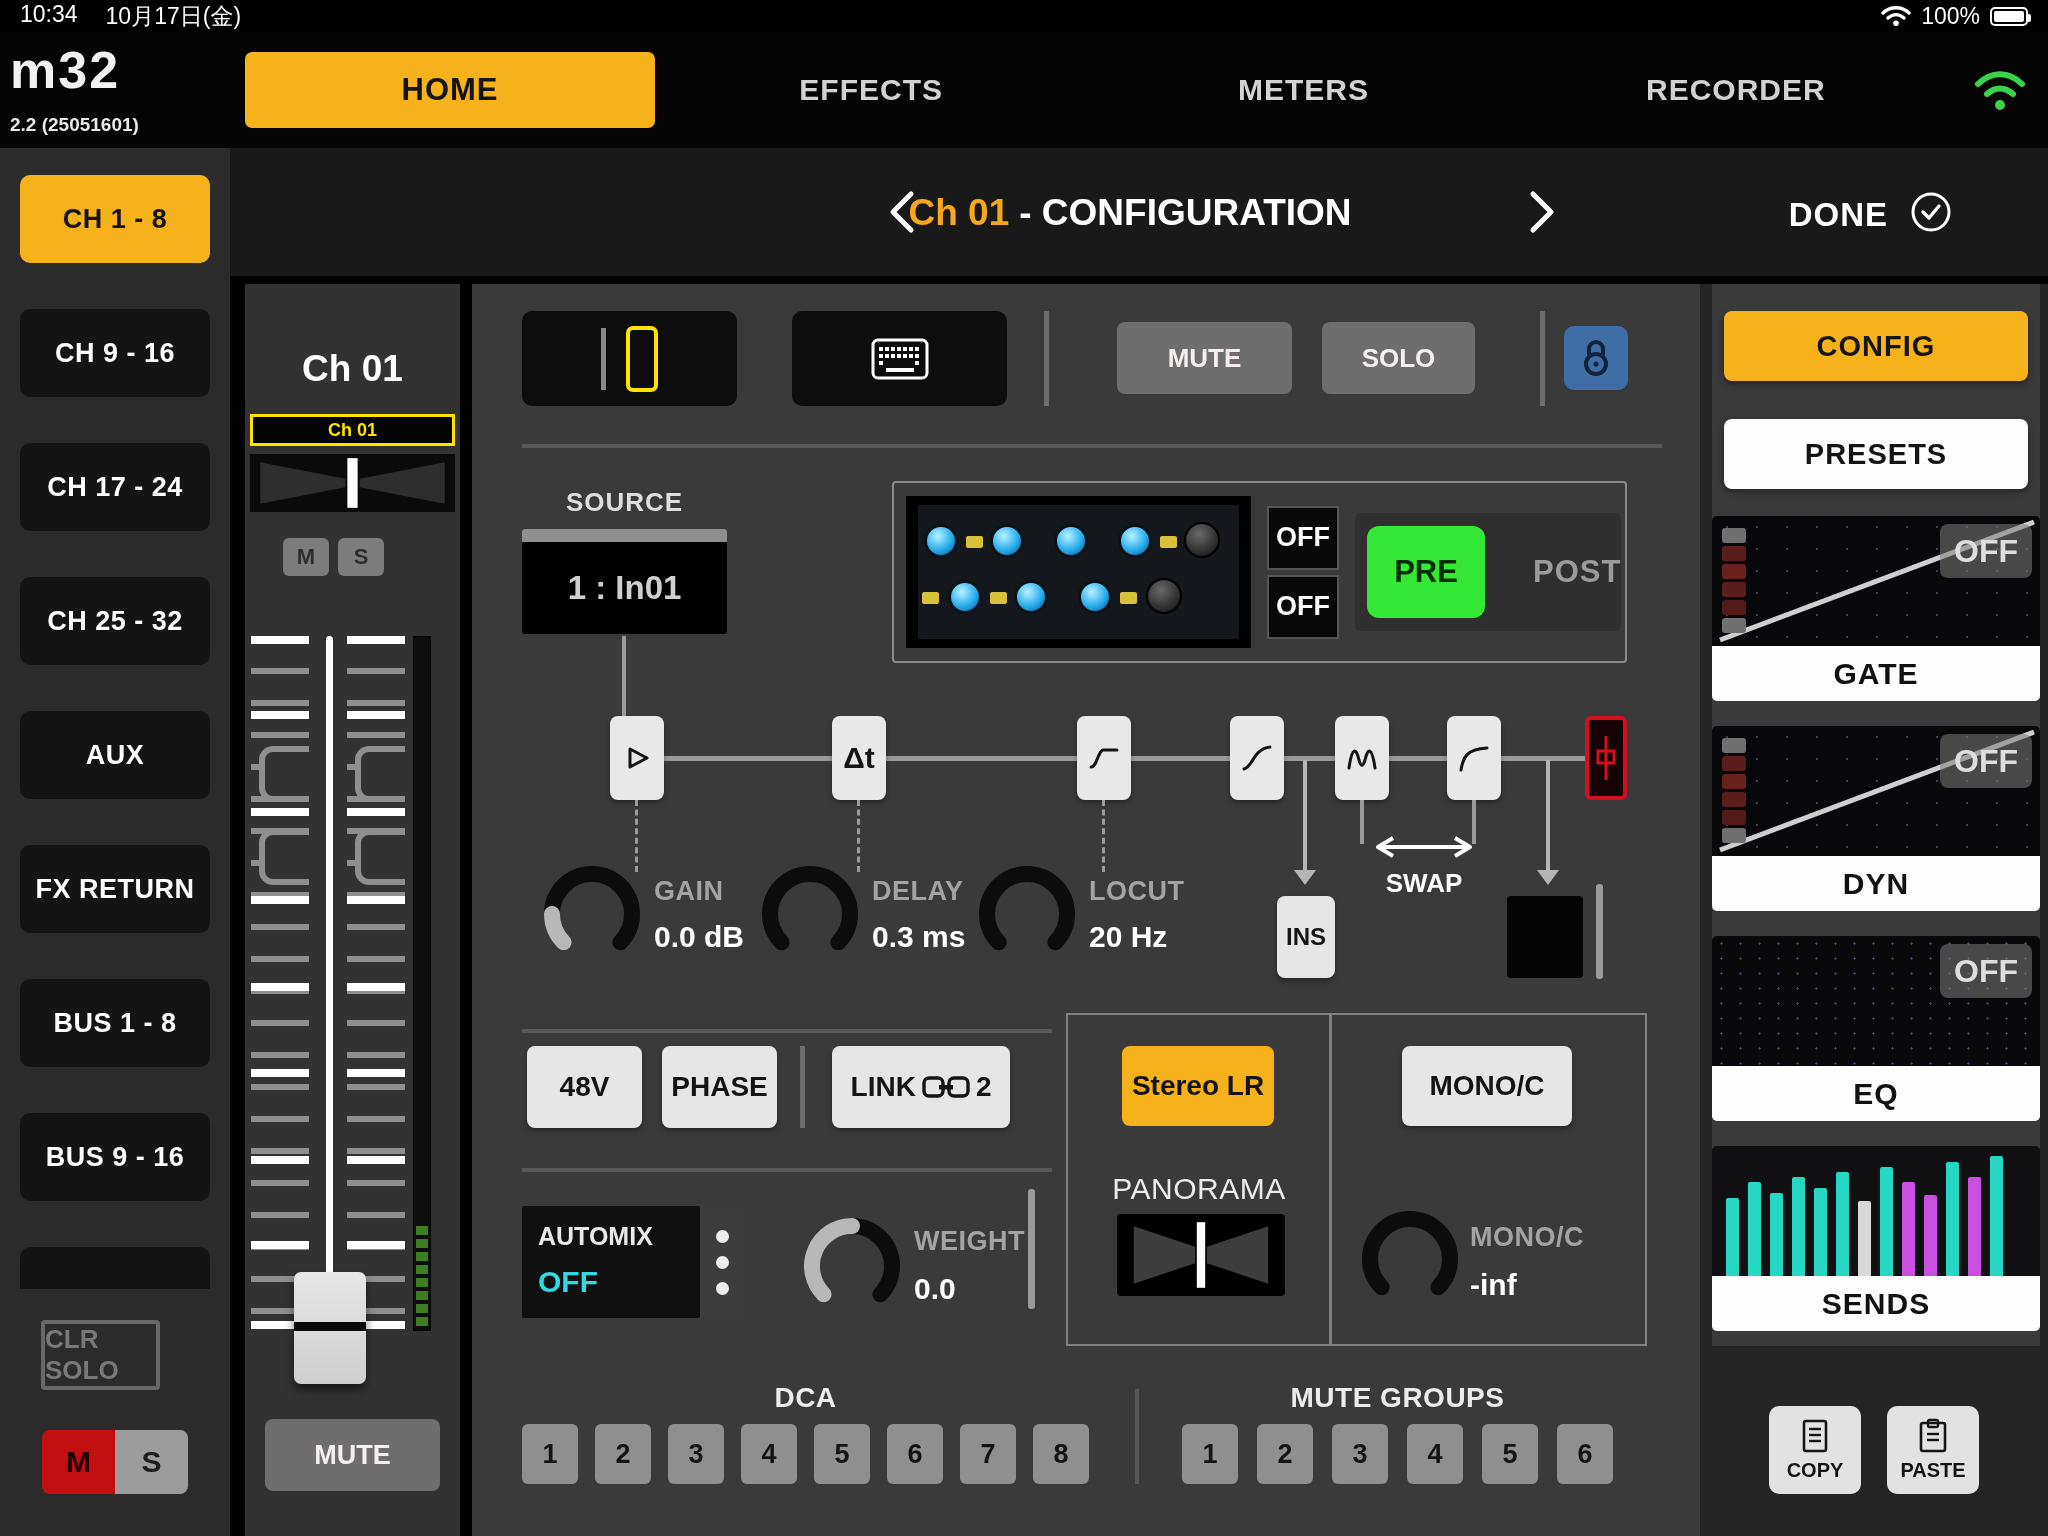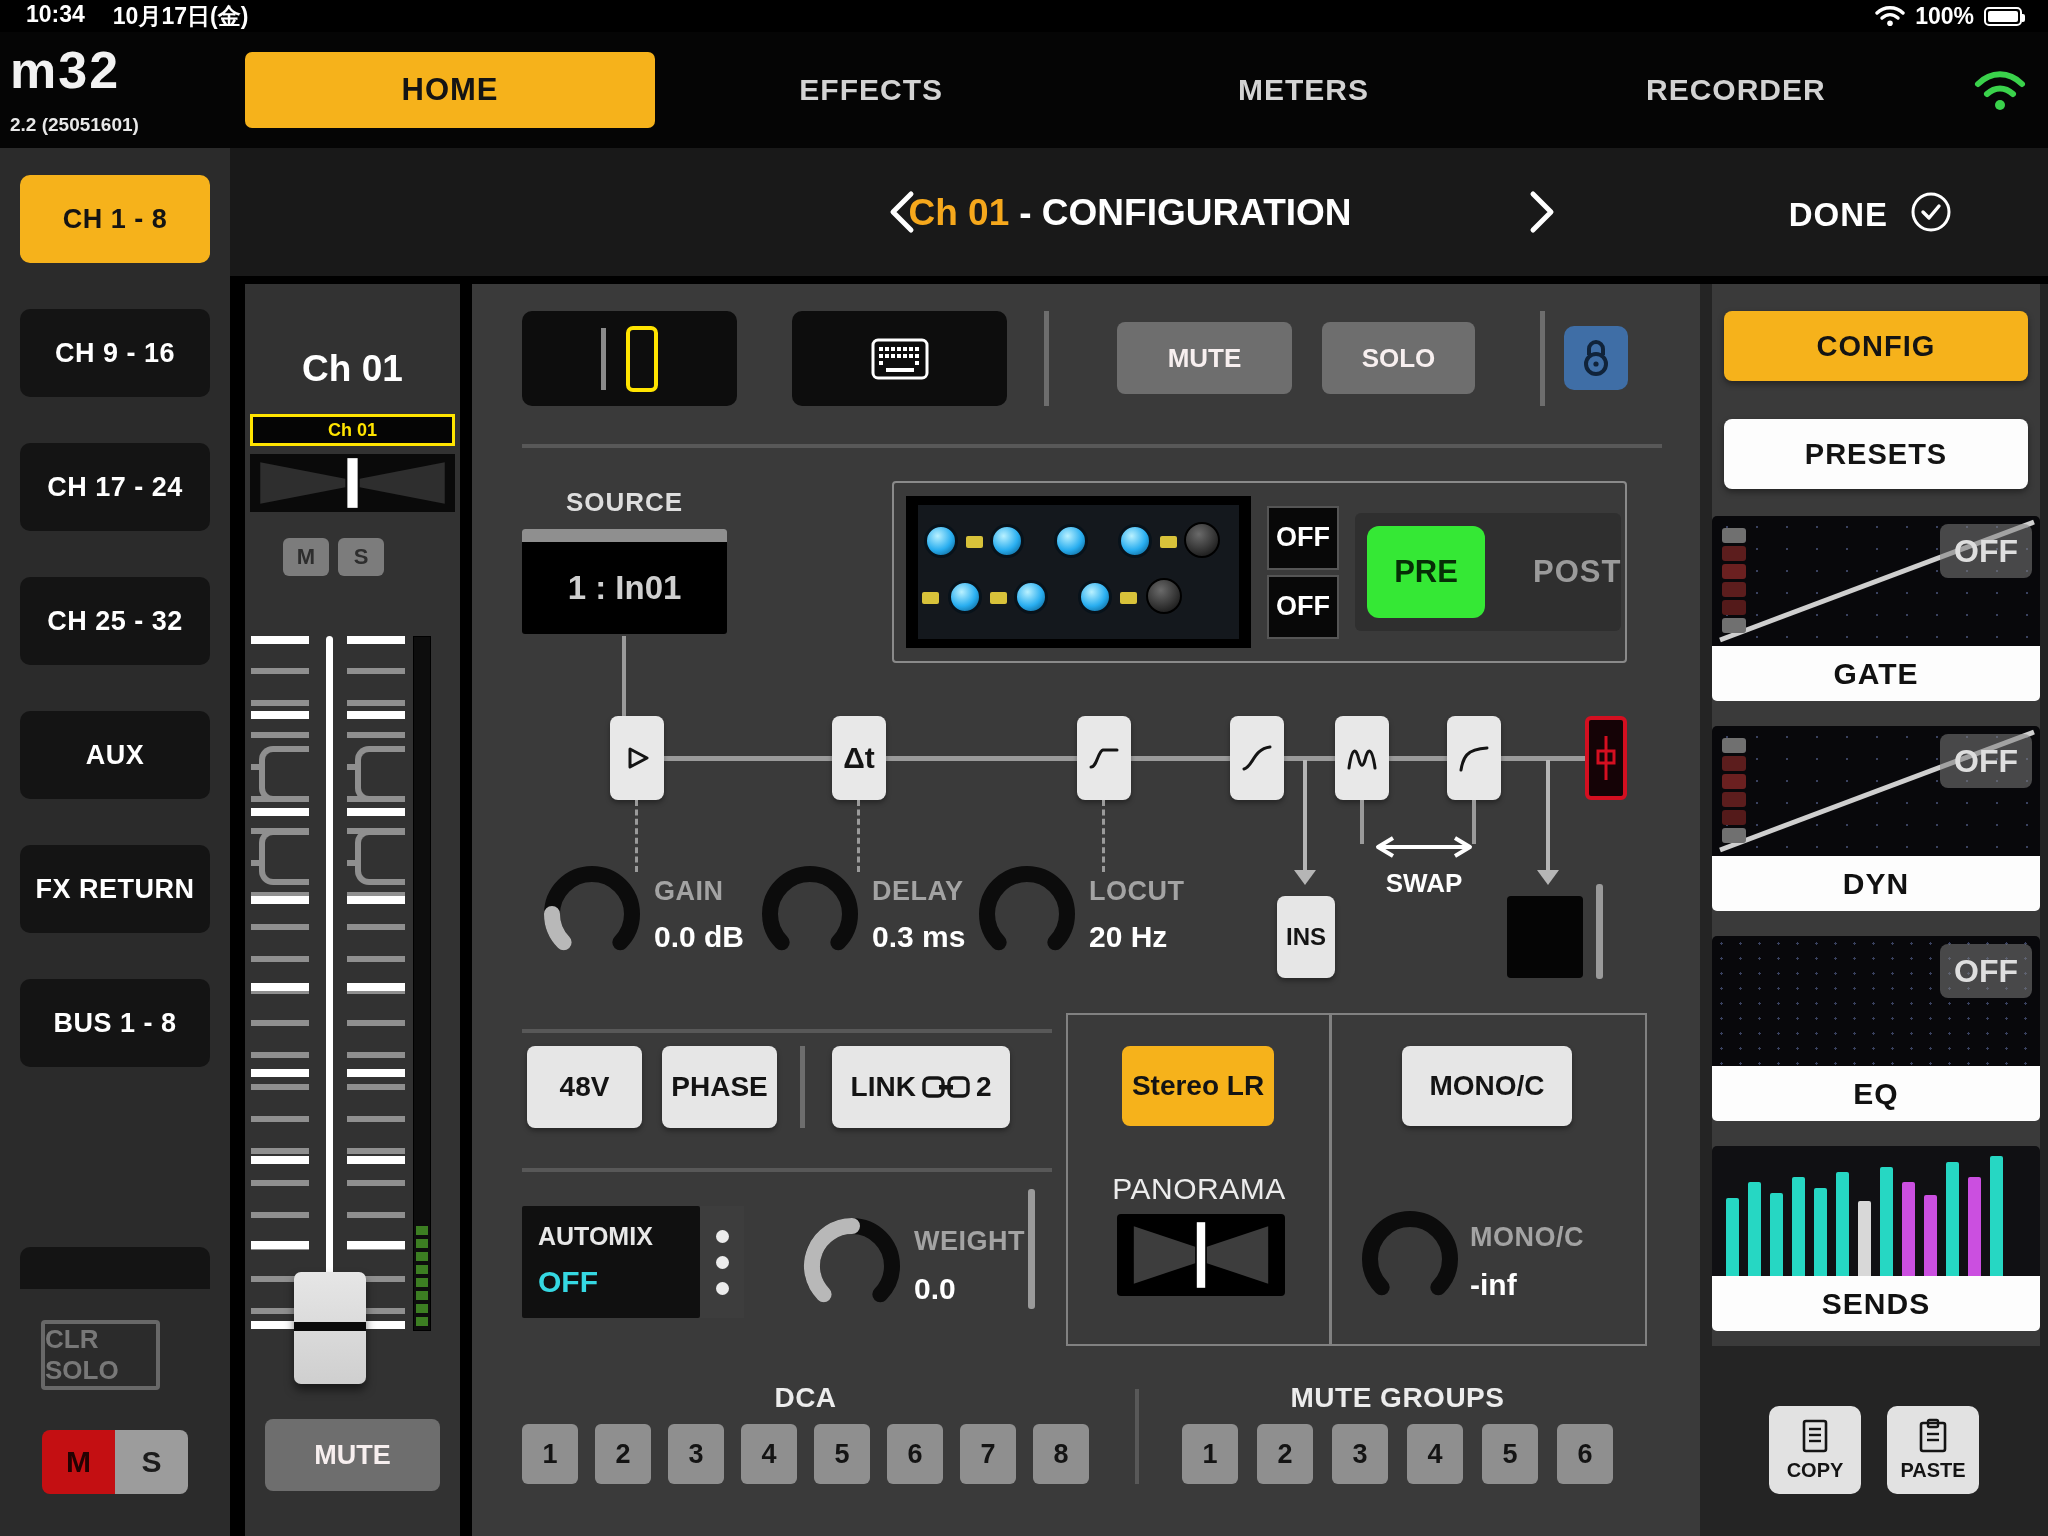--- a/index.html
+++ b/index.html
@@ -1,22 +1,22 @@
 <!DOCTYPE html>
 <html><head>
 <meta charset="utf-8">
 <style>
   * { margin:0; padding:0; box-sizing:border-box; }
   html,body { width:2048px; height:1536px; background:#000; overflow:hidden;
     font-family:"Liberation Sans", sans-serif; -webkit-font-smoothing:antialiased; }
 
   
   .status-bar { height:32px; background:#000; color:#fff; display:flex;
-    align-items:center; justify-content:space-between; padding:0 26px;
-    font-size:23px; font-weight:700; }
+    align-items:center; justify-content:space-between; padding:0 20px;
+    font-size:23px; font-weight:400; }
   .status-left { display:flex; gap:28px; }
   .status-right { display:flex; align-items:center; gap:10px; }
   .battery { width:38px; height:19px; border:2px solid #fff; border-radius:5px;
     position:relative; padding:2px; }
   .battery .fill { height:100%; width:100%; background:#fff; border-radius:2px; }
   .battery .nub { position:absolute; right:-5px; top:5px; width:3px; height:8px;
     background:#fff; border-radius:0 2px 2px 0; }
 
   
   .app-header { height:116px; background:#050505; display:flex; align-items:center; }
@@ -264,20 +264,21 @@
 <div class="content">
 
   <div class="sidebar">
     <div class="side-btn active" style="top:27px">CH 1 - 8</div>
     <div class="side-btn" style="top:161px">CH 9 - 16</div>
     <div class="side-btn" style="top:295px">CH 17 - 24</div>
     <div class="side-btn" style="top:429px">CH 25 - 32</div>
     <div class="side-btn" style="top:563px">AUX</div>
     <div class="side-btn" style="top:697px">FX RETURN</div>
     <div class="side-btn" style="top:831px">BUS 1 - 8</div>
+    <div class="side-btn" style="top:965px">BUS 9 - 16</div>
     <div class="side-btn partial" style="top:1099px"></div>
     <div class="clr-solo" style="top:1172px">CLR SOLO</div>
     <div class="ms-row">
       <div class="m">M</div>
       <div class="s">S</div>
     </div>
   </div>
 
   <div class="rest">
 

